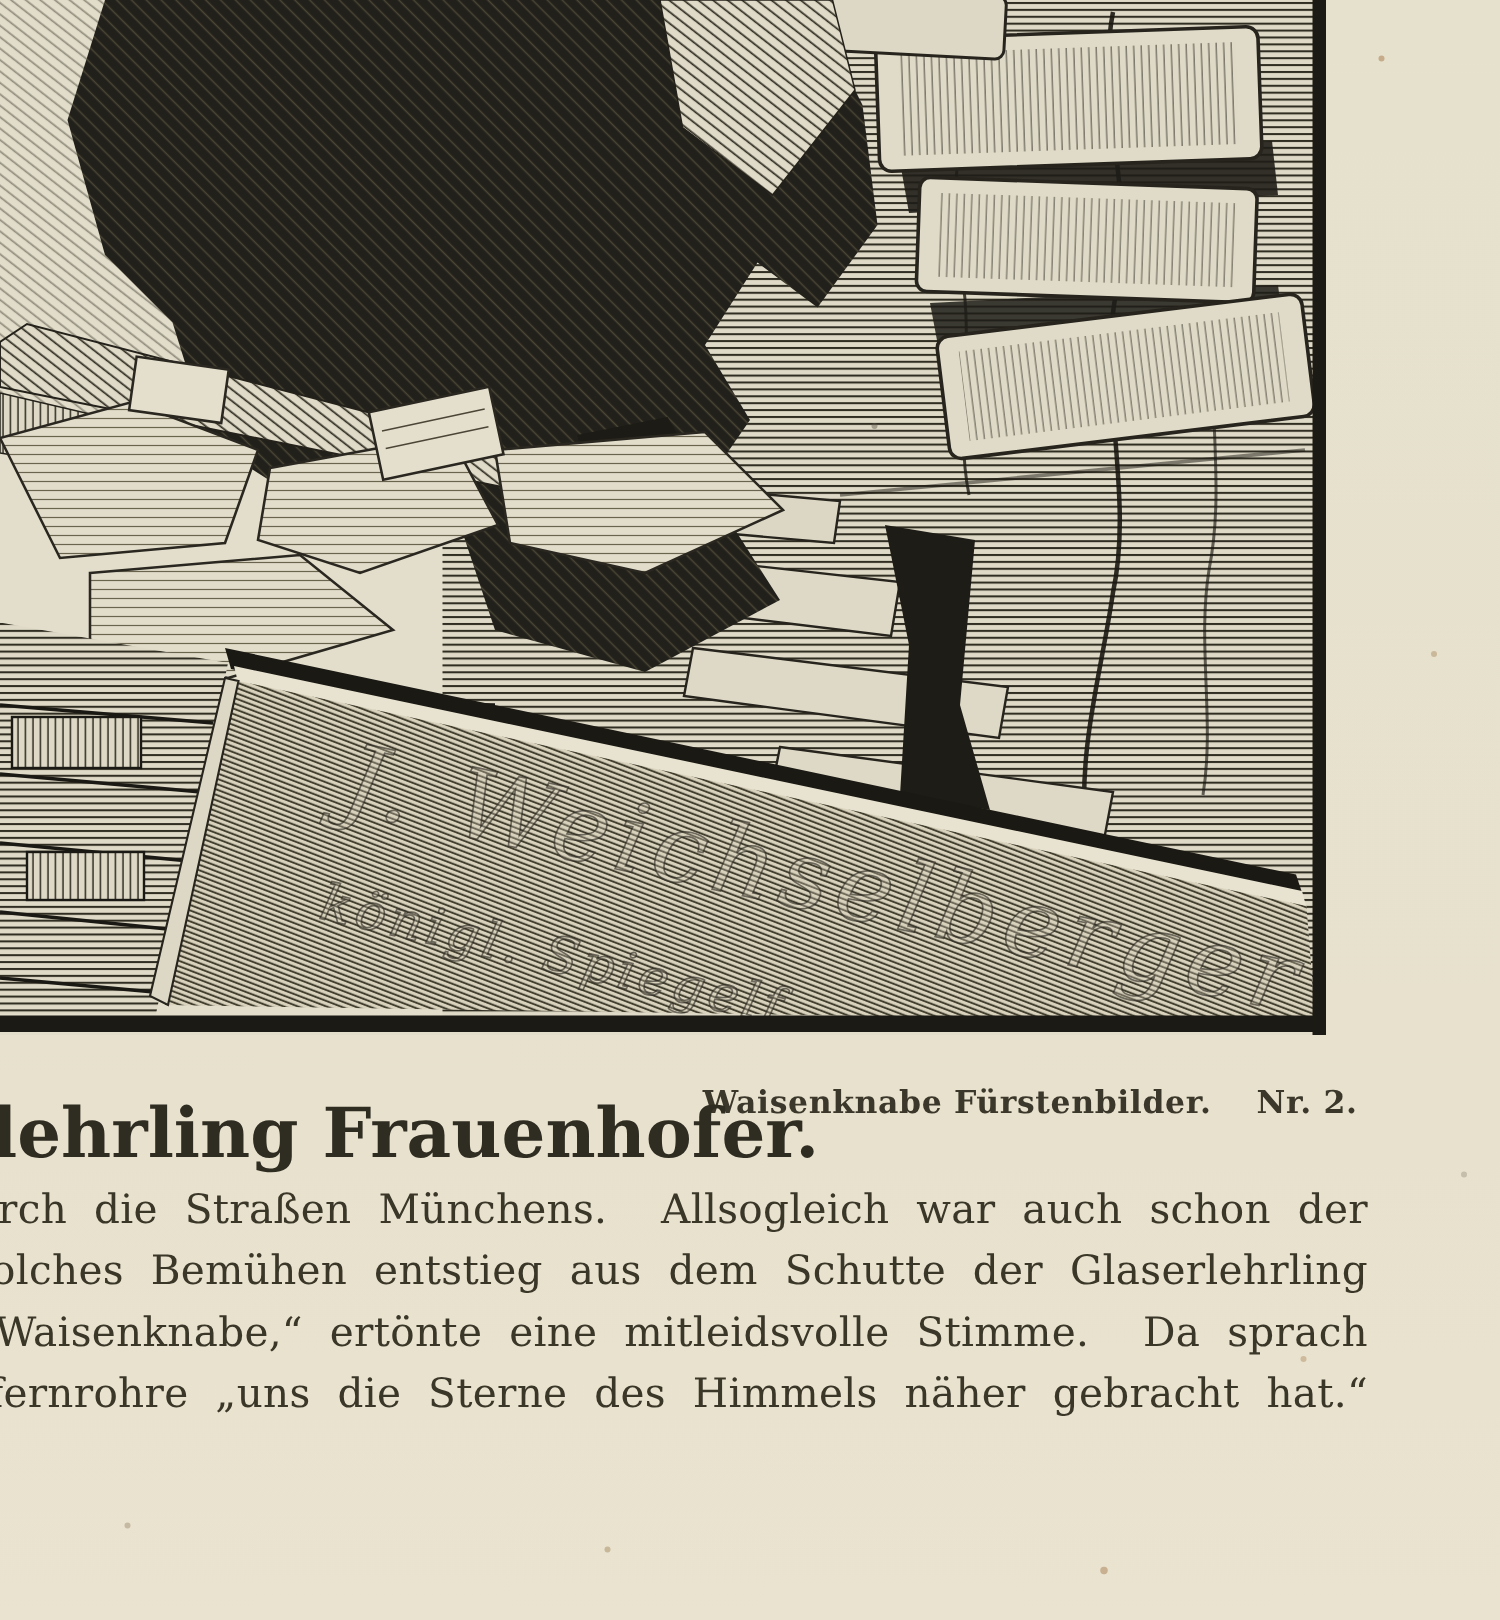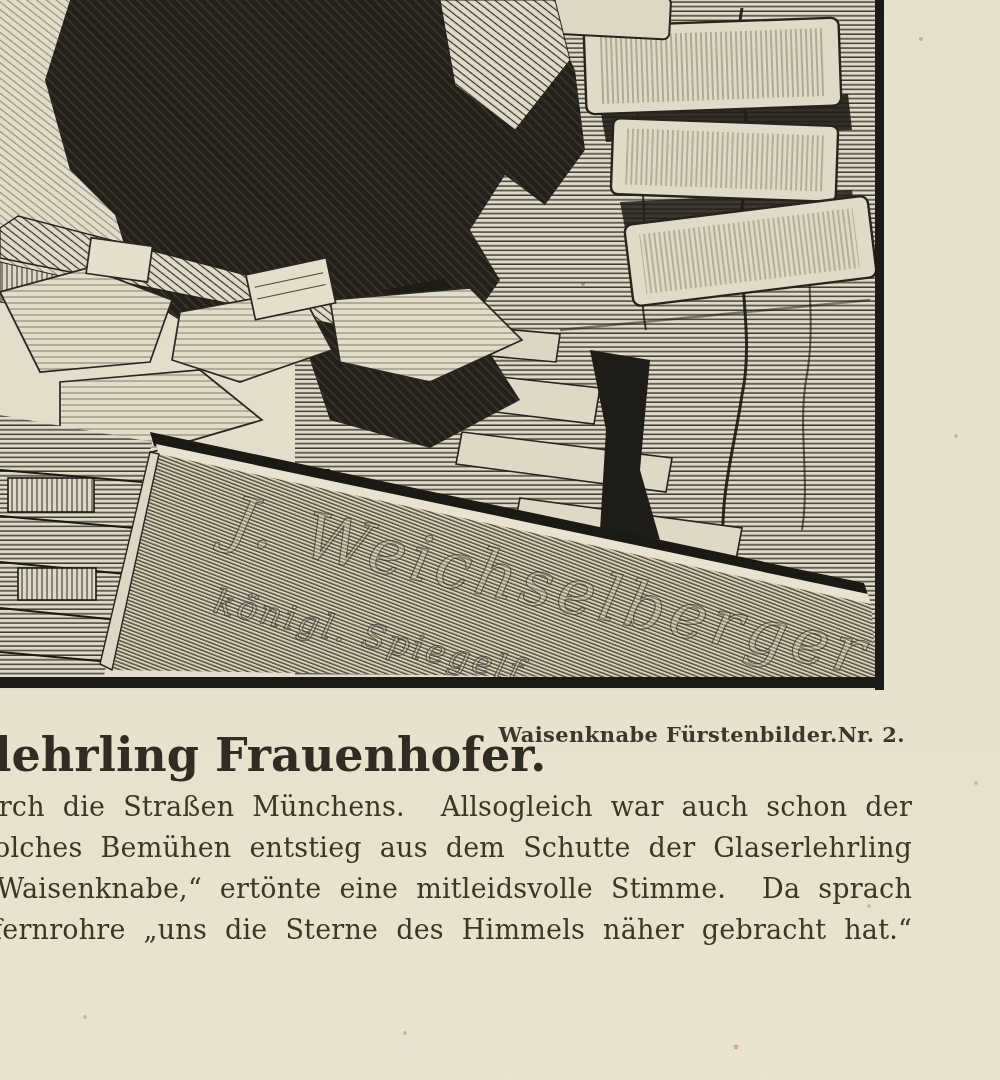--- a/index.html
+++ b/index.html
@@ -12,21 +12,21 @@
   }
   .engraving{
     position:absolute;left:0;top:0;width:884px;height:690px;
     display:block;
   }
   .caption{
     position:absolute;top:697px;right:95px;
     font-size:21px;font-weight:700;color:#3b372a;
     white-space:pre;letter-spacing:.4px;
   }
-  .caption .num{text-align:right;}
+  .caption .num{margin-left:30px;text-align:right;}
   .headline{
     position:absolute;top:728px;left:-6px;
     font-size:46px;font-weight:700;color:#2f2c22;
     white-space:pre;letter-spacing:0;
   }
   .bodyline{
     position:absolute;right:88px;
     font-size:27px;color:#3a3628;
     white-space:pre;word-spacing:.34em;letter-spacing:.2px;
   }

